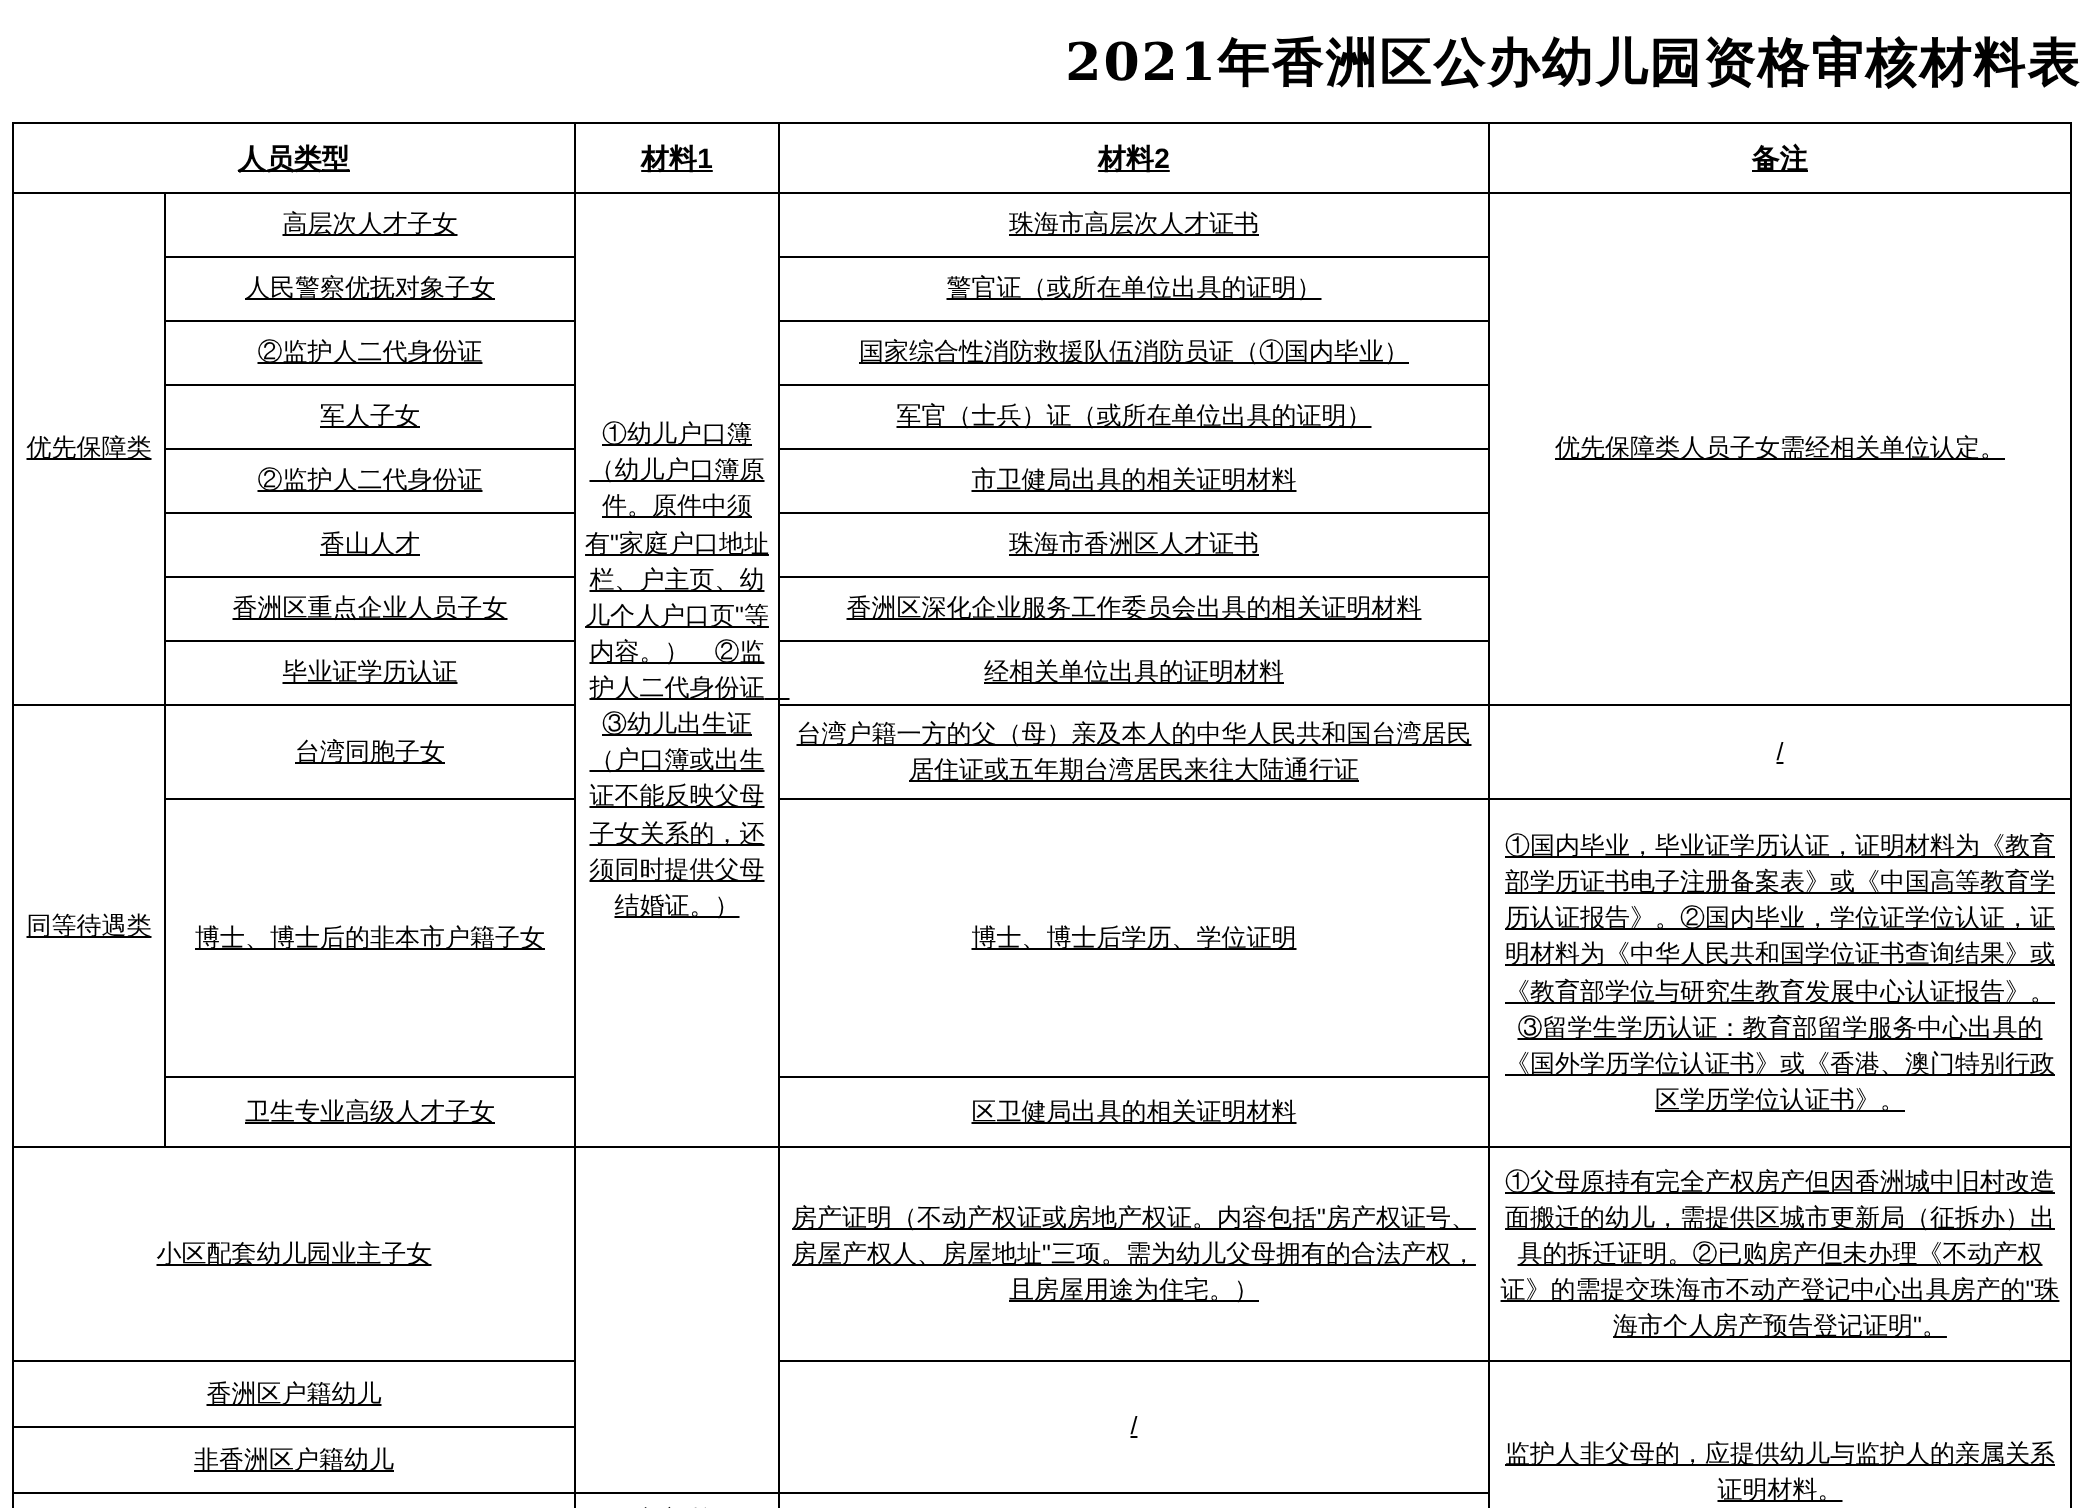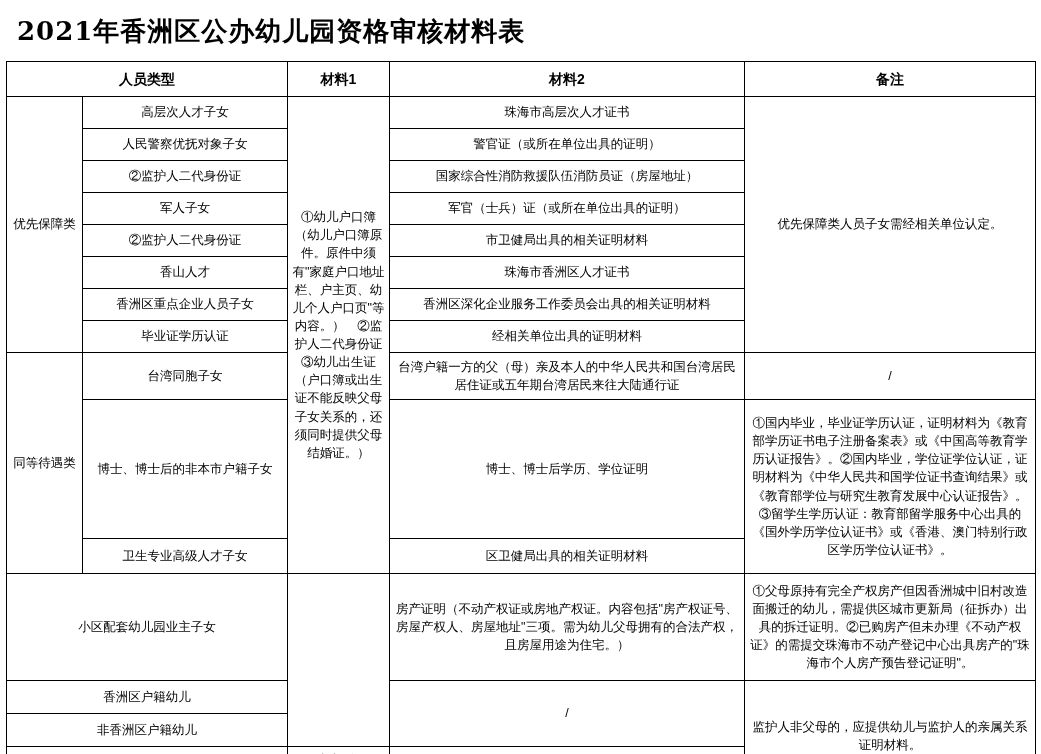--- a/index.html
+++ b/index.html
@@ -14,41 +14,42 @@
     color: #000000;
     overflow: hidden;
   }
   .page {
     width: 1041px;
     height: 754px;
     position: relative;
     box-sizing: border-box;
   }
   .doc-title {
-    text-align: left;
+    text-align: right;
     font-size: 26px;
     font-weight: bold;
     letter-spacing: 1px;
     padding: 14px 0 12px 17px;
     font-family: "DejaVu Serif", serif;
   }
   table.main {
     border-collapse: collapse;
     width: 1029px;
     margin: 0 6px;
     table-layout: fixed;
   }
   table.main td, table.main th {
     border: 1px solid #000000;
     font-size: 12.5px;
     line-height: 1.45;
     padding: 2px 4px;
     text-align: center;
     vertical-align: middle;
     word-break: break-all;
+    text-decoration: underline;
   }
   table.main th {
     font-weight: bold;
     font-size: 14px;
     height: 30px;
   }
   td.cat {
     font-size: 12.5px;
     width: 76px;
   }
@@ -117,21 +118,21 @@
         <td class="mat1" rowspan="11">①幼儿户口簿（幼儿户口簿原件。原件中须有"家庭户口地址栏、户主页、幼儿个人户口页"等内容。）　②监护人二代身份证　③幼儿出生证（户口簿或出生证不能反映父母子女关系的，还须同时提供父母结婚证。）</td>
         <td class="mat2">珠海市高层次人才证书</td>
         <td class="remark center" rowspan="8">优先保障类人员子女需经相关单位认定。</td>
       </tr>
       <tr>
         <td class="ptype">人民警察优抚对象子女</td>
         <td class="mat2">警官证（或所在单位出具的证明）</td>
       </tr>
       <tr>
         <td class="ptype">②监护人二代身份证</td>
-        <td class="mat2">国家综合性消防救援队伍消防员证（房屋地址）</td>
+        <td class="mat2">国家综合性消防救援队伍消防员证（①国内毕业）</td>
       </tr>
       <tr>
         <td class="ptype">军人子女</td>
         <td class="mat2">军官（士兵）证（或所在单位出具的证明）</td>
       </tr>
       <tr>
         <td class="ptype">②监护人二代身份证</td>
         <td class="mat2">市卫健局出具的相关证明材料</td>
       </tr>
       <tr>

